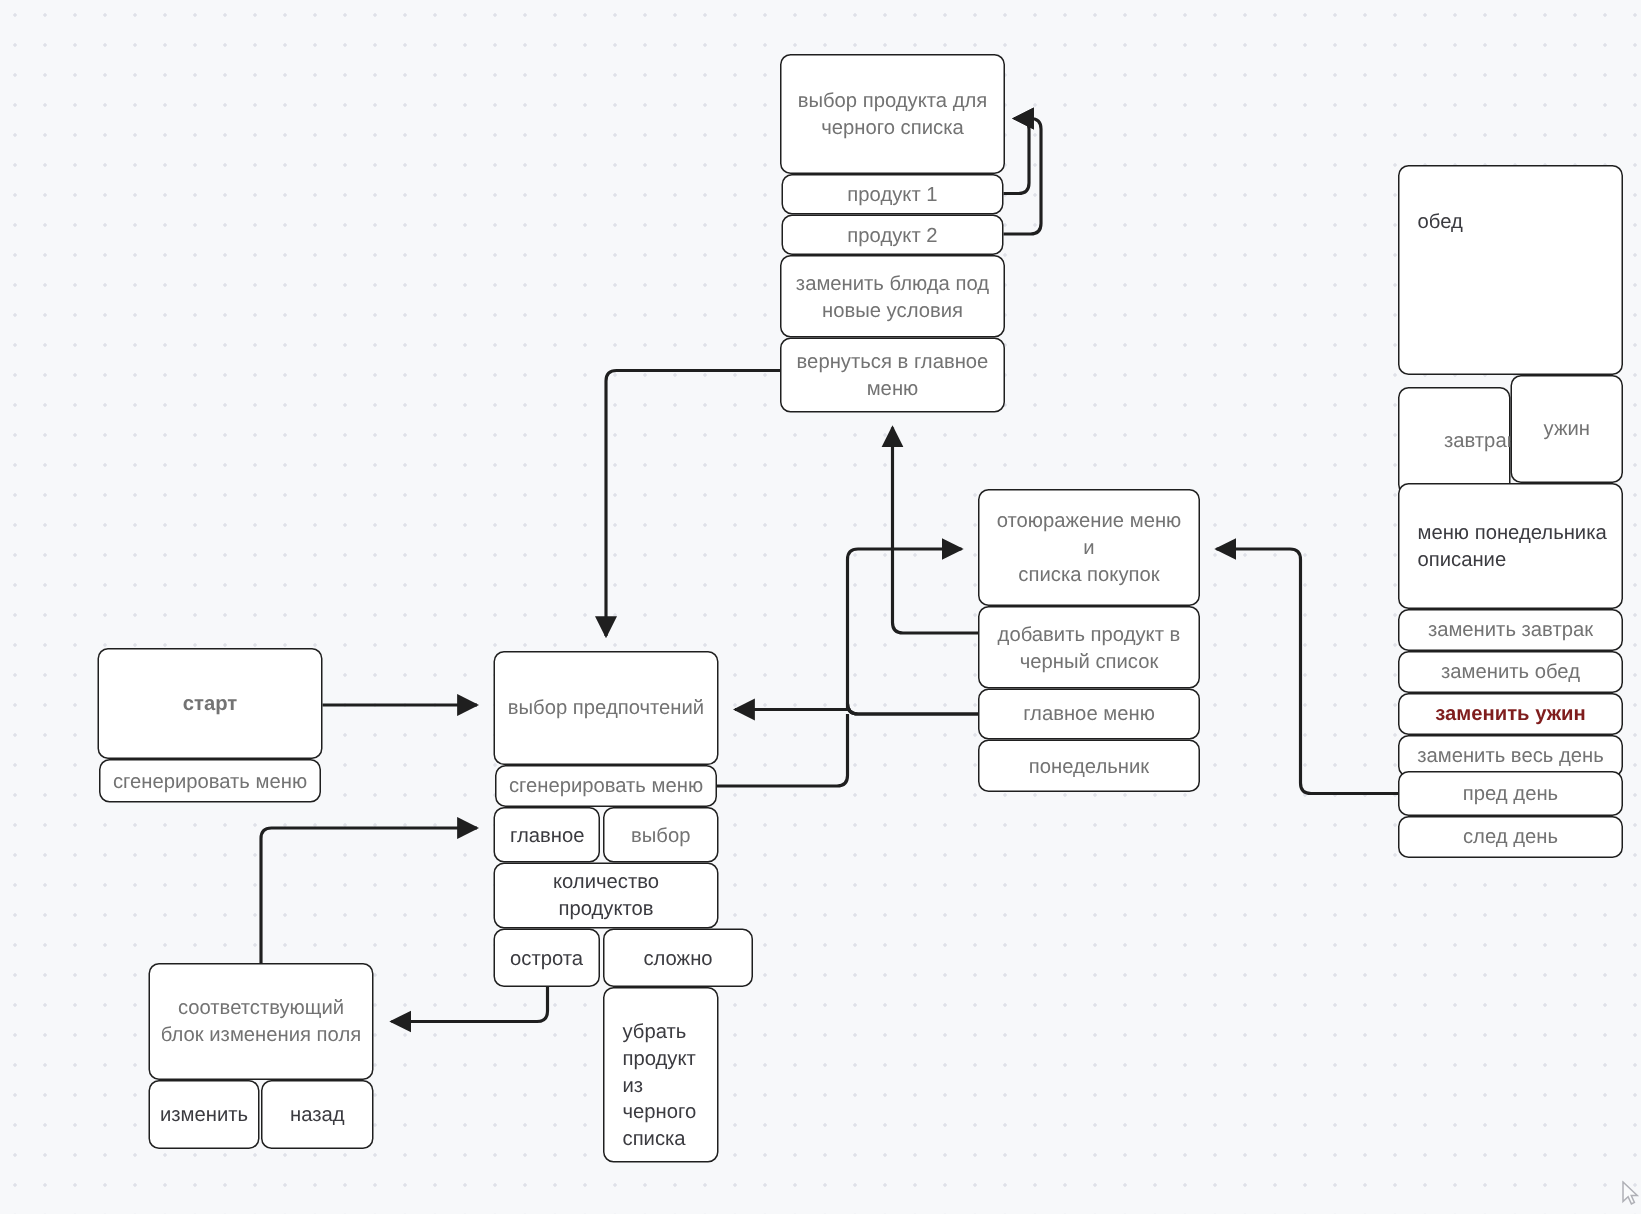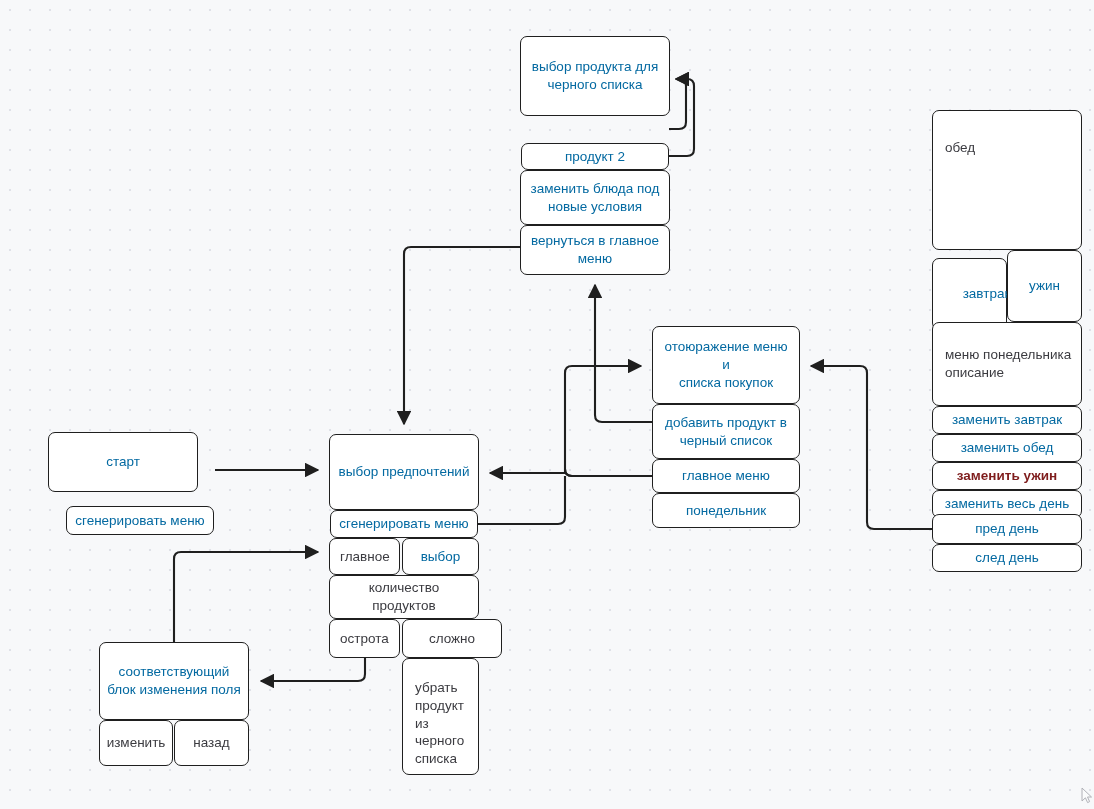--- a/index.html
+++ b/index.html
@@ -34,21 +34,21 @@
   .node {
     position: absolute;
     box-sizing: border-box;
     background: #ffffff;
     border: 1.6px solid #1f1f1f;
     border-radius: 7px;
     display: flex;
     align-items: center;
     justify-content: center;
     text-align: center;
-    color: #0369a1;
+    color: #737373;
     font-size: 13.5px;
     line-height: 1.32;
     padding: 2px 6px;
     white-space: pre-line;
   }
   .node.dark   { color: #3b3b40; }
   .node.darker { color: #7f1d1d; font-weight: bold; }
   .node.left-align {
     justify-content: flex-start;
     text-align: left;
@@ -100,20 +100,21 @@
 
       <path d="M 365 658 L 365 674 Q 365 681 358 681 L 261 681" marker-end="url(#arrow)"></path>
 
       <path d="M 174 642 L 174 559 Q 174 552 181 552 L 318 552" marker-end="url(#arrow)"></path>
 
     </g>
   </svg>
 
   <div class="node" style="left:520px;top:36px;width:150px;height:80px;">выбор продукта для
 черного списка</div>
+  <div class="node" style="left:521px;top:116px;width:148px;height:27px;">продукт 1</div>
   <div class="node" style="left:521px;top:143px;width:148px;height:27px;">продукт 2</div>
   <div class="node" style="left:520px;top:170px;width:150px;height:55px;">заменить блюда под
 новые условия</div>
   <div class="node" style="left:520px;top:225px;width:150px;height:50px;">вернуться в главное
 меню</div>
 
   <div class="node dark top-left" style="left:932px;top:110px;width:150px;height:140px;padding-top:28px;">обед</div>
   <div class="node" style="left:932px;top:258px;width:75px;height:72px;padding-left:40px;">завтрак</div>
   <div class="node" style="left:1007px;top:250px;width:75px;height:72px;">ужин</div>
   <div class="node dark top-left" style="left:932px;top:322px;width:150px;height:84px;padding-top:23px;">меню понедельника
@@ -138,21 +139,21 @@
   <div class="node" style="left:402px;top:538px;width:77px;height:37px;">выбор</div>
   <div class="node dark" style="left:329px;top:575px;width:150px;height:44px;">количество продуктов</div>
   <div class="node dark left-align" style="left:329px;top:619px;width:71px;height:39px;">острота</div>
   <div class="node dark" style="left:402px;top:619px;width:100px;height:39px;">сложно</div>
   <div class="node dark top-left" style="left:402px;top:658px;width:77px;height:117px;padding-top:20px;">убрать
 продукт
 из
 черного
 списка</div>
 
-  <div class="node" style="left:48px;top:432px;width:150px;height:60px;">старт</div>
+  <div class="node" style="left:65px;top:432px;width:150px;height:74px;font-weight:bold;">старт</div>
   <div class="node" style="left:66px;top:506px;width:148px;height:29px;">сгенерировать меню</div>
 
   <div class="node" style="left:99px;top:642px;width:150px;height:78px;">соответствующий
 блок изменения поля</div>
   <div class="node dark" style="left:99px;top:720px;width:74px;height:46px;">изменить</div>
   <div class="node dark" style="left:174px;top:720px;width:75px;height:46px;">назад</div>
 
   <svg class="cursor" style="left:1081px;top:787px;" viewBox="0 0 12 18" xmlns="http://www.w3.org/2000/svg">
     <path d="M1 1 L1 14 L4.4 10.8 L6.6 15.6 L8.6 14.6 L6.5 10 L10.5 10 Z" fill="#ffffff" stroke="#5a5a66" stroke-width="1"></path>
   </svg>

